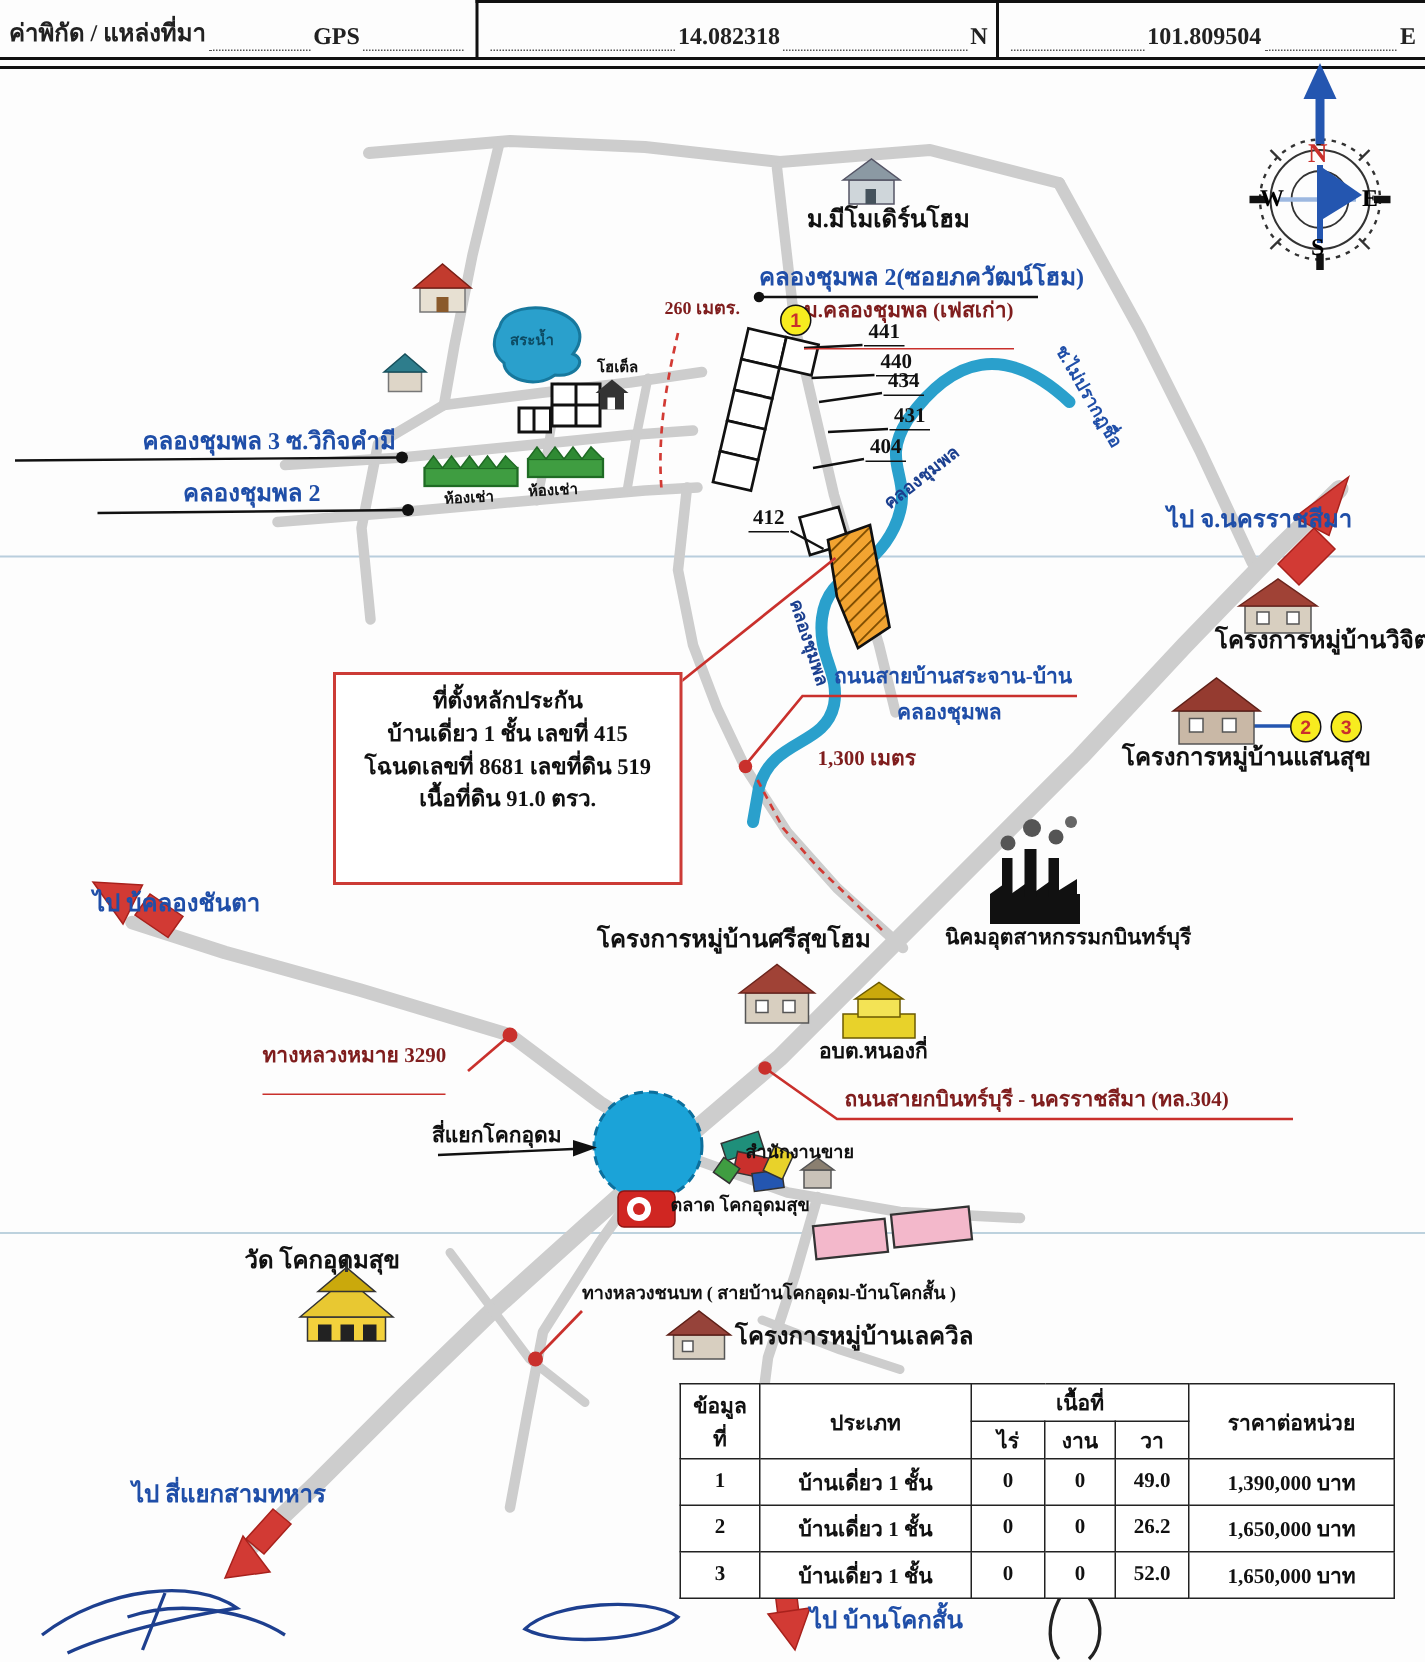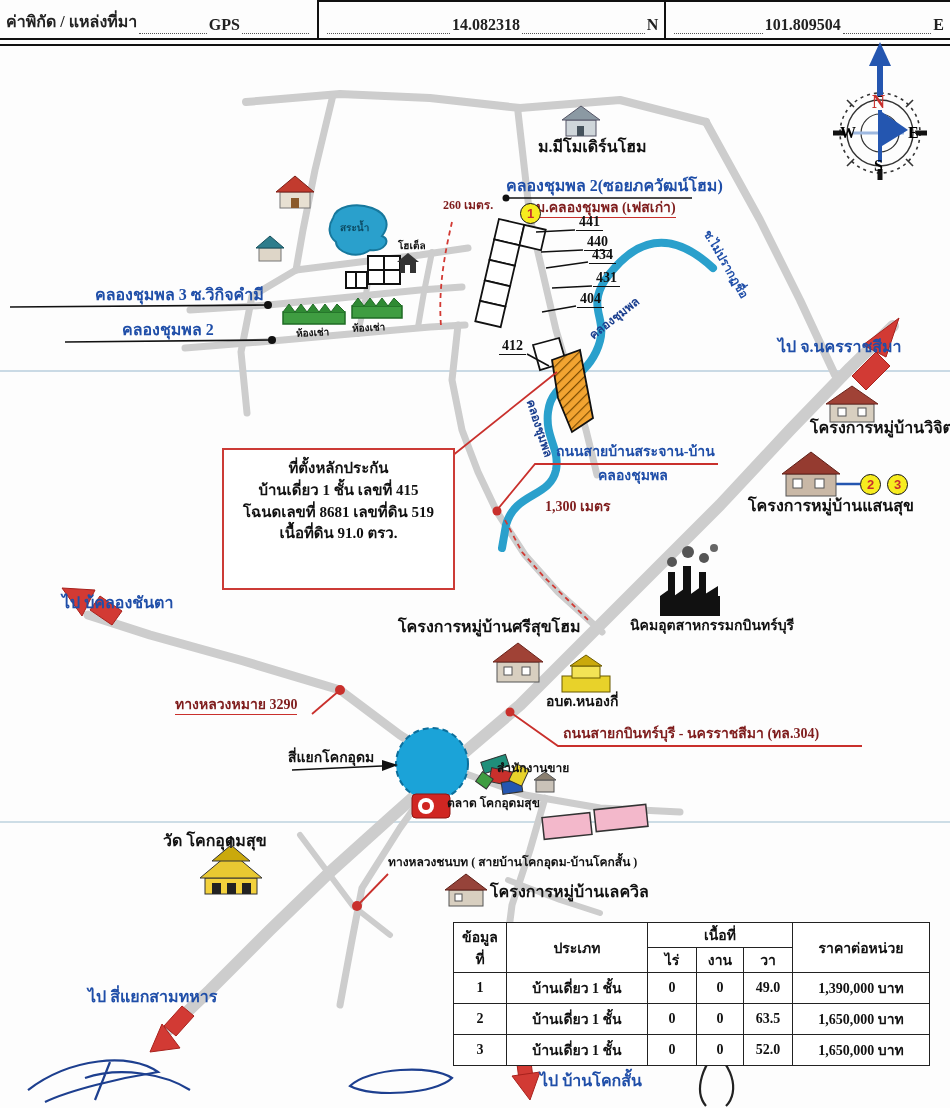--- a/index.html
+++ b/index.html
@@ -12,21 +12,21 @@
   .hc1{width:320px;}
   .hc2{width:350px;border-left:2px solid #111;border-top:2px solid #111;}
   .hc3{width:288px;border-left:2px solid #111;border-top:2px solid #111;}
   .dots{flex:1;border-bottom:1.6px dotted #555;height:14px;min-width:10px;margin:0 2px;}
   #hrule{position:absolute;left:0;top:44px;width:950px;height:1.6px;background:#111;}
   
   .lbl{position:absolute;white-space:nowrap;font-weight:bold;font-size:14px;color:#111;line-height:1.15;}
   .blue{color:#1f4ea8;} .red{color:#7f1d1d;} .dkblue{color:#1b3f8f;}
   .sm{font-size:12px;} .xs{font-size:10px;font-weight:bold;}
   .big{font-size:16px;}
-  .u-red{border-bottom:1.8px solid #c9302c;padding-bottom:1px;}
+  .u-red{border-bottom:1.8px solid #c9302c;padding-bottom:16px;}
   .plotno{position:absolute;font-weight:bold;font-size:14px;color:#111;border-bottom:1.6px solid #111;padding:0 3px 0 3px;}
   .marker{position:absolute;width:19px;height:19px;border-radius:50%;background:#f7ec1f;border:1.6px solid #111;
           color:#c9302c;font-weight:bold;font-size:13px;display:flex;align-items:center;justify-content:center;
           font-family:"Liberation Sans",sans-serif;}
   
   #subjbox{position:absolute;left:222px;top:448px;width:233px;height:142px;border:2.2px solid #cc3b36;
            background:#fff;text-align:center;padding-top:8px;box-sizing:border-box;}
   #subjbox div{font-weight:bold;font-size:15px;color:#111;line-height:1.45;}
   
   .cmp{position:absolute;font-weight:bold;font-size:16px;font-family:"Liberation Serif",serif;}
@@ -413,21 +413,21 @@
       <td>0</td>
       <td>0</td>
       <td>49.0</td>
       <td>1,390,000 บาท</td>
     </tr>
     <tr>
       <td>2</td>
       <td>บ้านเดี่ยว 1 ชั้น</td>
       <td>0</td>
       <td>0</td>
-      <td>63.5</td>
+      <td>26.2</td>
       <td>1,650,000 บาท</td>
     </tr>
     <tr>
       <td>3</td>
       <td>บ้านเดี่ยว 1 ชั้น</td>
       <td>0</td>
       <td>0</td>
       <td>52.0</td>
       <td>1,650,000 บาท</td>
     </tr>

